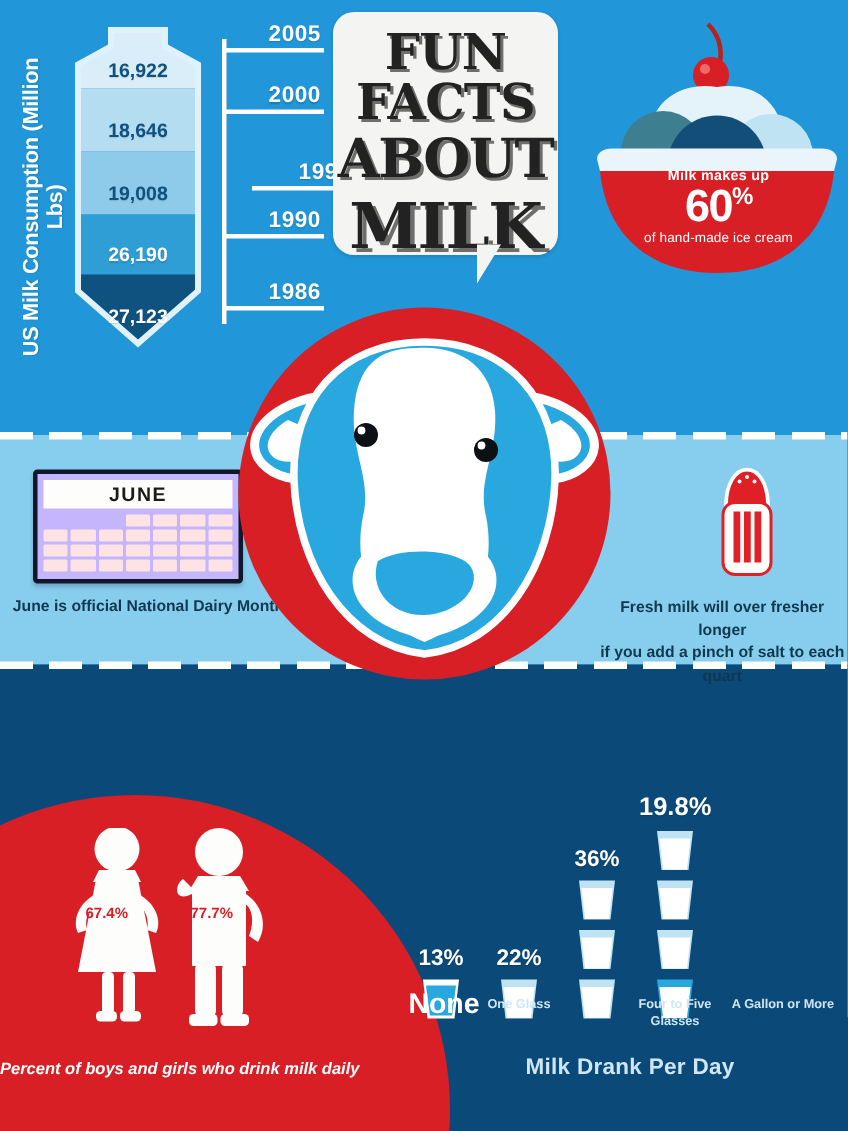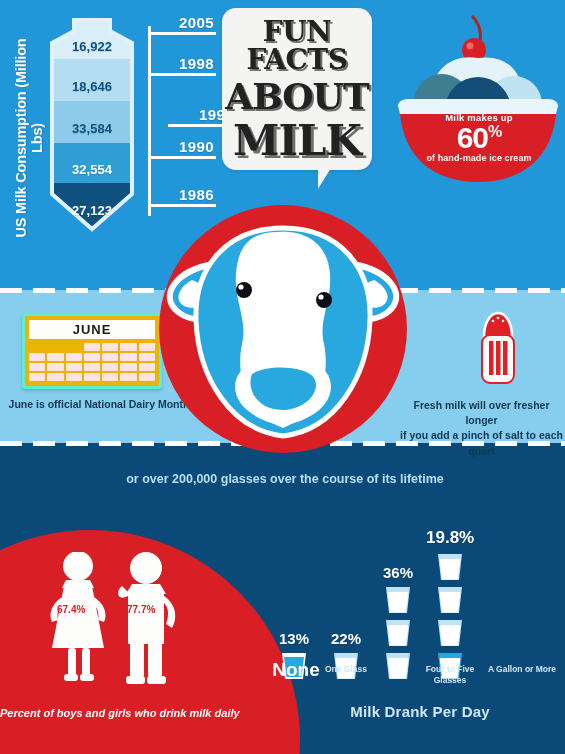--- a/index.html
+++ b/index.html
@@ -80,43 +80,43 @@
     width: 0; height: 0;
     border-left: 16px solid #f4f4f2;
     border-bottom: 26px solid transparent;
     border-right: 6px solid transparent;
   }
   .bubble-inner {
     position: absolute; left: 0; top: 10px; width: 150px; text-align: center;
     color: #1b1b1b;
   }
   .t-line { font-family: "DejaVu Serif", serif; font-weight: bold; color: #222; }
-  .t1 { font-size: 28px; letter-spacing: -0.5px; line-height: 1.0;
+  .t1 { font-size: 33px; letter-spacing: -0.5px; line-height: 1.0;
         text-shadow: 2px 2px 0 rgba(0,0,0,0.55); }
   .t2 { font-size: 36px; letter-spacing: -1px; line-height: 1.1; margin-top: 3px;
         text-shadow: 2px 2px 0 rgba(0,0,0,0.55); }
   .t3 { font-size: 42px; letter-spacing: -1px; line-height: 1.1; margin-top: 1px;
         text-shadow: 3px 3px 0 rgba(0,0,0,0.55); }
 
   
   .icecream { position: absolute; left: 392px; top: 10px; width: 172px; height: 178px; z-index: 4; }
   .ic-text { position: absolute; left: 400px; top: 112px; width: 158px; text-align: center; z-index: 5; }
   .ic-top { color: #ffffff; font-size: 9.5px; font-weight: bold; letter-spacing: 0.2px; }
   .ic-big { color: #ffffff; font-size: 30px; font-weight: bold; line-height: 1.0; letter-spacing: -1px; }
   .ic-big sup { font-size: 16px; vertical-align: super; }
-  .ic-bot { color: #ffffff; font-size: 9px; font-weight: bold; letter-spacing: 0.1px; }
+  .ic-bot { color: #ffffff; font-size: 9px; font-weight: normal; letter-spacing: 0.1px; }
 
   
   .cow { position: absolute; left: 152px; top: 198px; width: 262px; height: 262px; z-index: 7; }
 
   
   .calendar { position: absolute; left: 22px; top: 313px; width: 126px; height: 76px; z-index: 4; }
   .cal-frame {
-    width: 140px; height: 76px; background: #eab308;
-    border: 3px solid #5eead4; border-radius: 3px;
+    width: 140px; height: 76px; background: #c4b5fd;
+    border: 3px solid #0f172a; border-radius: 3px;
     box-shadow: 0 2px 3px rgba(0,0,0,0.18);
     padding: 4px;
   }
   .cal-head {
     background: #fdfdfb; color: #1b1b1b; font-weight: bold;
     font-size: 13px; text-align: center; height: 19px; line-height: 19px;
     letter-spacing: 1px; margin-bottom: 4px;
   }
   .cal-grid { display: grid; grid-template-columns: repeat(7, 1fr); gap: 2px; }
   .cal-cell { height: 8px; background: #fde3e3; border-radius: 1px; }
@@ -204,34 +204,34 @@
         <rect x="0" y="42" width="100" height="42" fill="#b4ddf2"></rect>
         <rect x="0" y="84" width="100" height="42" fill="#8ecbea"></rect>
         <rect x="0" y="126" width="100" height="40" fill="#2e9ed4"></rect>
         <rect x="0" y="166" width="100" height="49" fill="#10527f"></rect>
       </g>
       <path d="M32 3 h36 v11 l22 12 v151 l-40 35 l-40 -35 v-151 l22 -12 z" fill="none" stroke="#dff1fb" stroke-width="4"></path>
     </svg>
     <div class="carton-values">
       <div class="cval" style="top:22px;  color:#10527f;">16,922</div>
       <div class="cval" style="top:62px;  color:#10527f;">18,646</div>
-      <div class="cval" style="top:104px; color:#10527f;">33,584</div>
-      <div class="cval" style="top:145px; color:#ffffff;">32,554</div>
+      <div class="cval" style="top:104px; color:#10527f;">19,008</div>
+      <div class="cval" style="top:145px; color:#ffffff;">26,190</div>
       <div class="cval" style="top:186px; color:#ffffff;">27,123</div>
     </div>
   </div>
 
   <div class="year-axis">
     <div class="spine"></div>
     <div class="yr-item" style="top:0px;">
       <div class="yr-label">2005</div>
       <div class="yr-rule"></div>
     </div>
     <div class="yr-item" style="top:41px;">
-      <div class="yr-label">1998</div>
+      <div class="yr-label">2000</div>
       <div class="yr-rule"></div>
     </div>
     <div class="yr-item" style="top:92px;margin-left:20px;">
       <div class="yr-label">1995</div>
       <div class="yr-rule"></div>
     </div>
     <div class="yr-item" style="top:124px;">
       <div class="yr-label">1990</div>
       <div class="yr-rule"></div>
     </div>
@@ -352,21 +352,20 @@
       <rect x="22" y="34" width="4.5" height="34" fill="#e02027"></rect>
       <rect x="29" y="34" width="4.5" height="34" fill="#e02027"></rect>
     </svg>
   </div>
   <div class="salt-caption">
     <div>Fresh milk will over fresher longer</div>
     <div>if you add a pinch of salt to each quart</div>
   </div>
 
   <div class="cowfact">
-    <div>or over 200,000 glasses over the course of its lifetime</div>
   </div>
 
   <div class="kids-circle"></div>
   <div class="kids">
     <svg width="170" height="140" viewBox="0 0 170 140">
 
       <g fill="#fdfdfb">
         <ellipse cx="48" cy="14" rx="15" ry="15"></ellipse>
         <path d="M36 28 h24 l4 8 h-32 z"></path>
         <path d="M34 34 h28 l12 62 h-52 z"></path>

